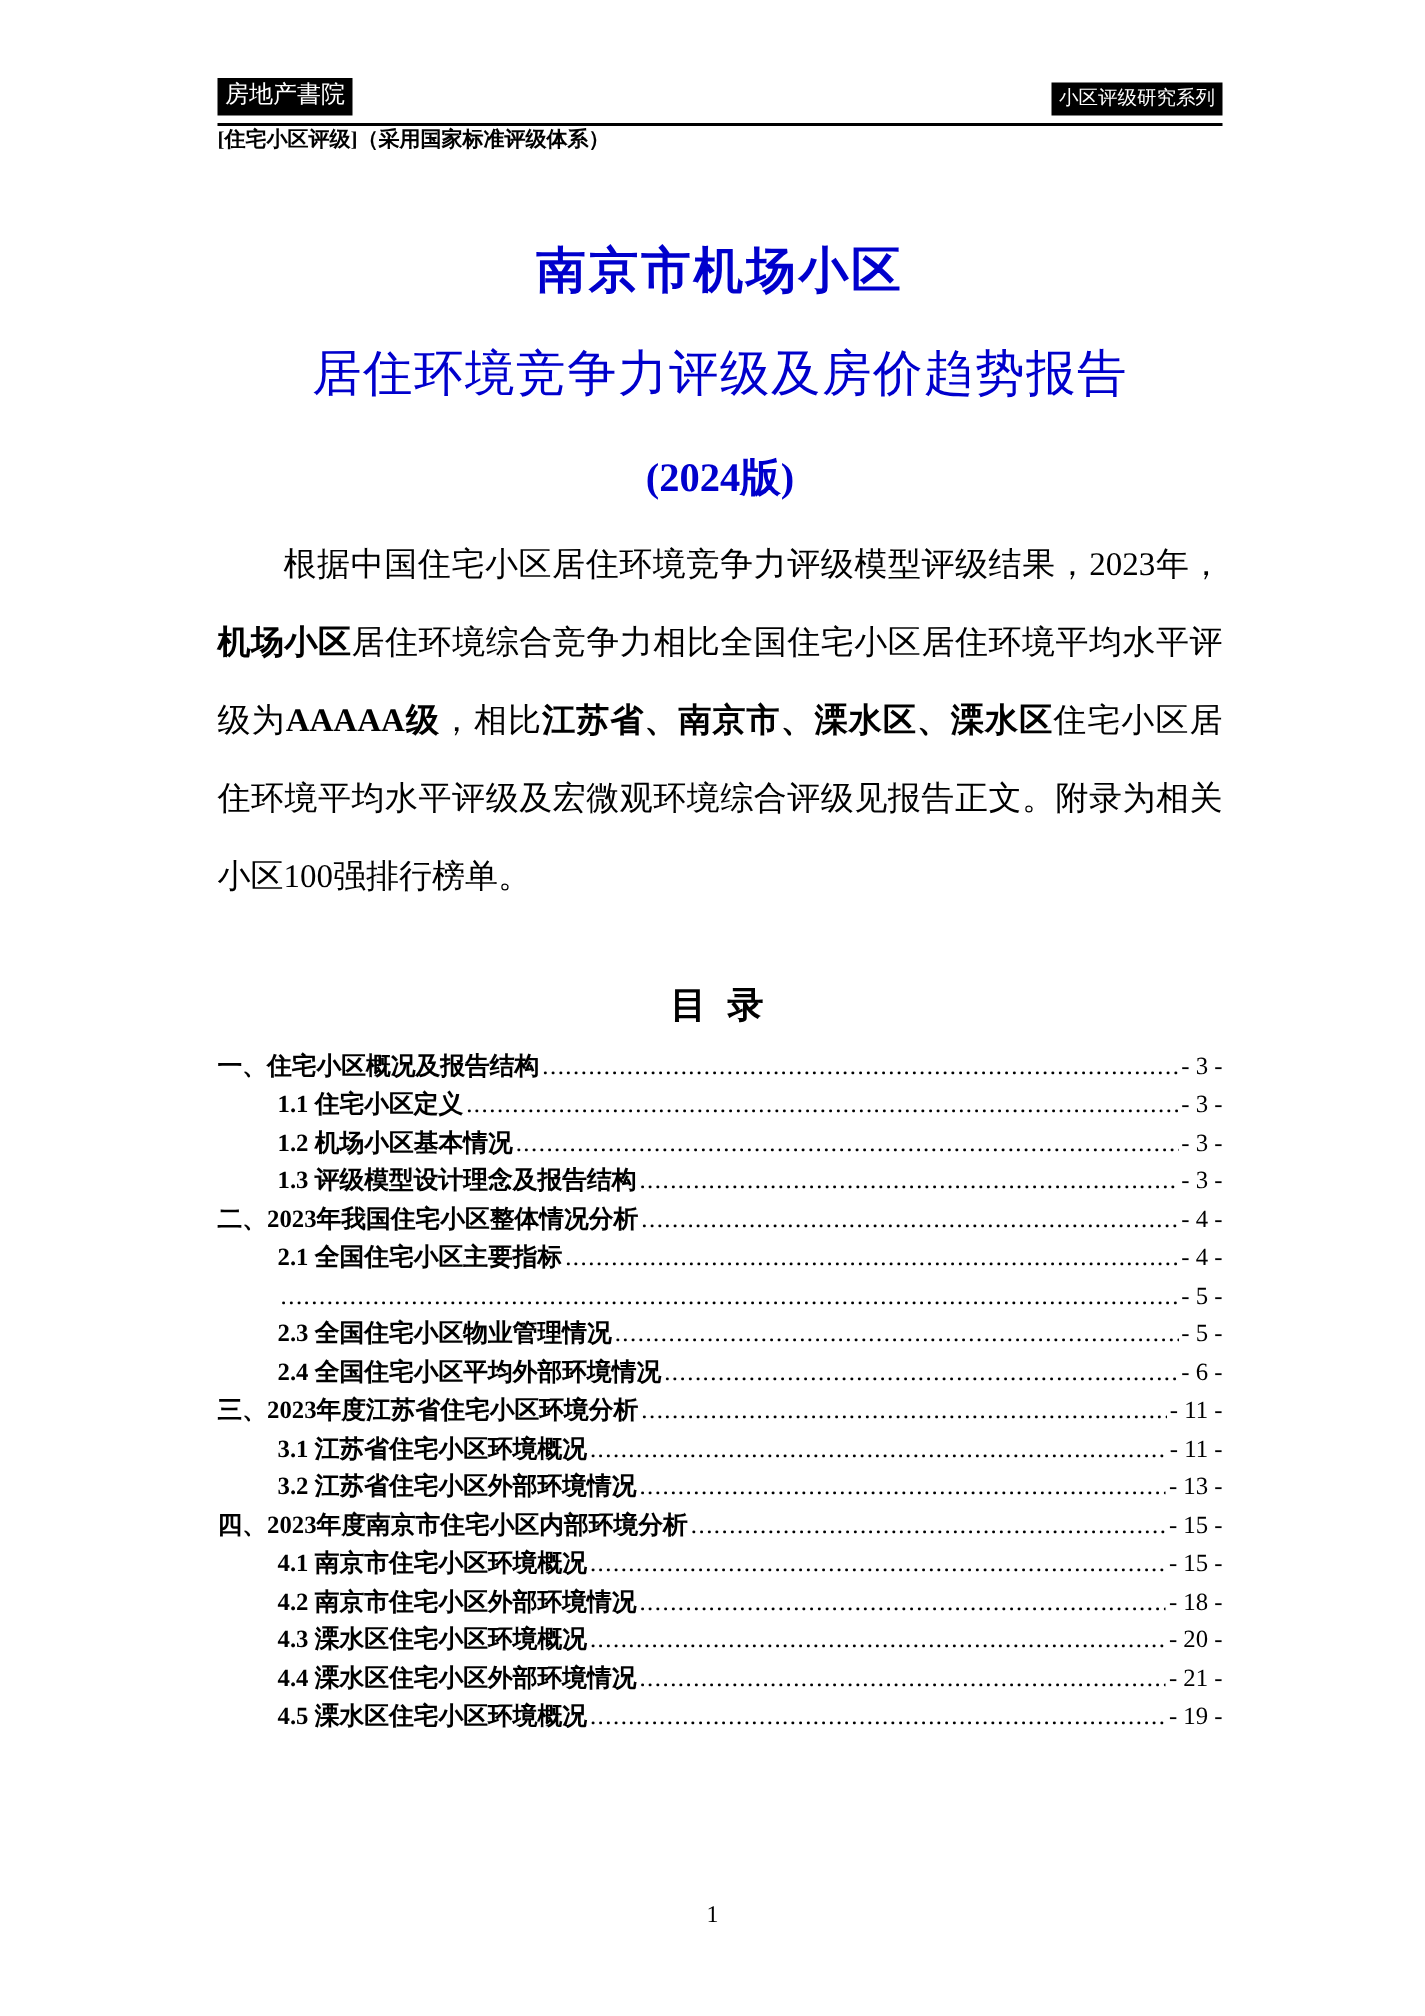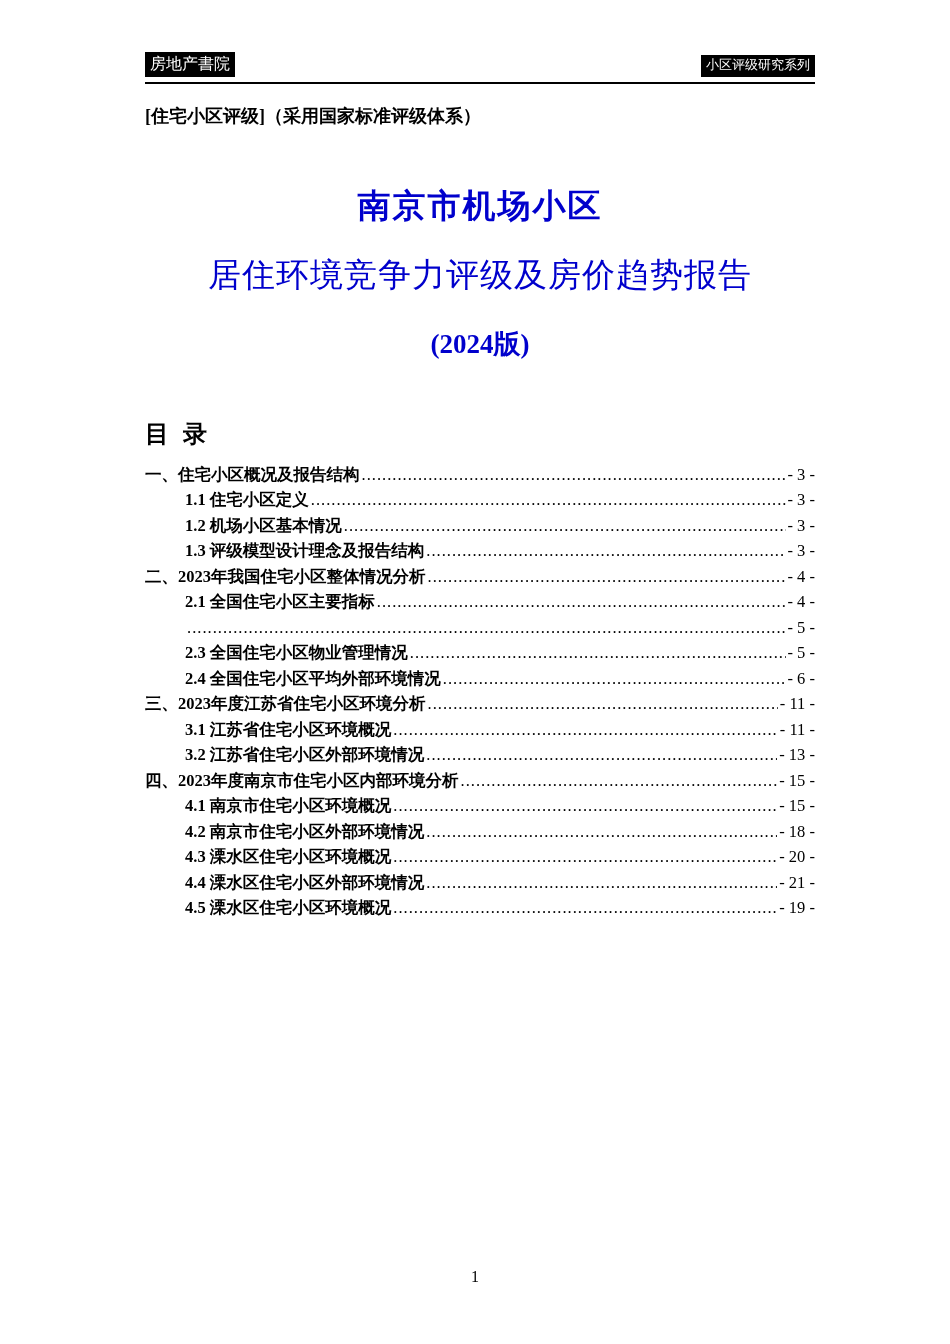--- a/index.html
+++ b/index.html
@@ -34,22 +34,21 @@
   .badge-left  { font-size: 16px; }
   .badge-right { font-size: 13px; }
   .header-rule {
     border: none;
     border-top: 2px solid #000000;
     margin-top: 5px;
   }
 
   
   .report-type {
-    margin-top: 20px;
-    font-size: 18px;
+    font-size: 14px;
     font-weight: bold;
     color: #000000;
   }
 
   
   .title-block { text-align: center; }
   .title-line1 {
     margin-top: 56px;
     font-size: 33px;
     font-weight: bold;
@@ -81,21 +80,22 @@
     font-size: 22px;
     line-height: 52px;
     text-align: justify;
     text-indent: 2em;
     color: #000000;
   }
   .summary-paragraph .bold { font-weight: bold; }
 
   
   .toc-heading {
-    margin-top: 56px;
+    margin-top: 44px;
+    text-align: center;
     font-size: 24px;
     font-weight: bold;
     letter-spacing: 4px;
     color: #000000;
   }
   .toc-list {
     margin-top: 12px;
     font-size: 16.5px;
     line-height: 25.5px;
     color: #000000;
@@ -150,20 +150,21 @@
 
     <div class="report-type">[住宅小区评级]（采用国家标准评级体系）</div>
 
     <div class="title-block">
       <div class="title-line1 accent" style="color: rgb(0, 0, 204);">南京市机场小区</div>
       <div class="title-line2 accent" style="color: rgb(0, 0, 204);">居住环境竞争力评级及房价趋势报告</div>
       <div class="title-edition accent" style="color: rgb(0, 0, 204);">(2024版)</div>
     </div>
 
 
+    <div class="summary-paragraph"><span>根据中国住宅小区居住环境竞争力评级模型评级结果，2023年，</span><span class="bold">机场小区</span><span>居住环境综合竞争力相比全国住宅小区居住环境平均水平评级为</span><span class="bold">AAAAA级</span><span>，相比</span><span class="bold">江苏省、南京市、溧水区、溧水区</span><span>住宅小区居住环境平均水平评级及宏微观环境综合评级见报告正文。附录为相关小区100强排行榜单。</span></div>
 
     <div class="toc-heading">目 录</div>
 
     <div class="toc-list">
         <div class="toc-item l1">
           <span class="toc-label">一、住宅小区概况及报告结构</span>
           <span class="toc-leader"></span>
           <span class="toc-page">- 3 -</span>
         </div>
         <div class="toc-item l2">

